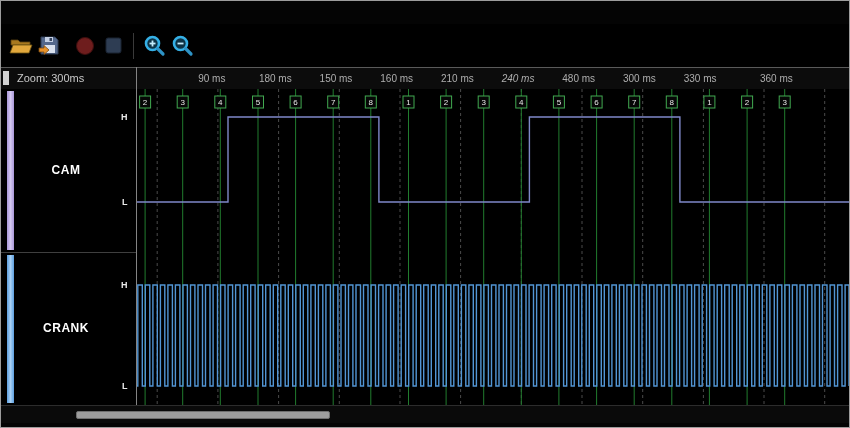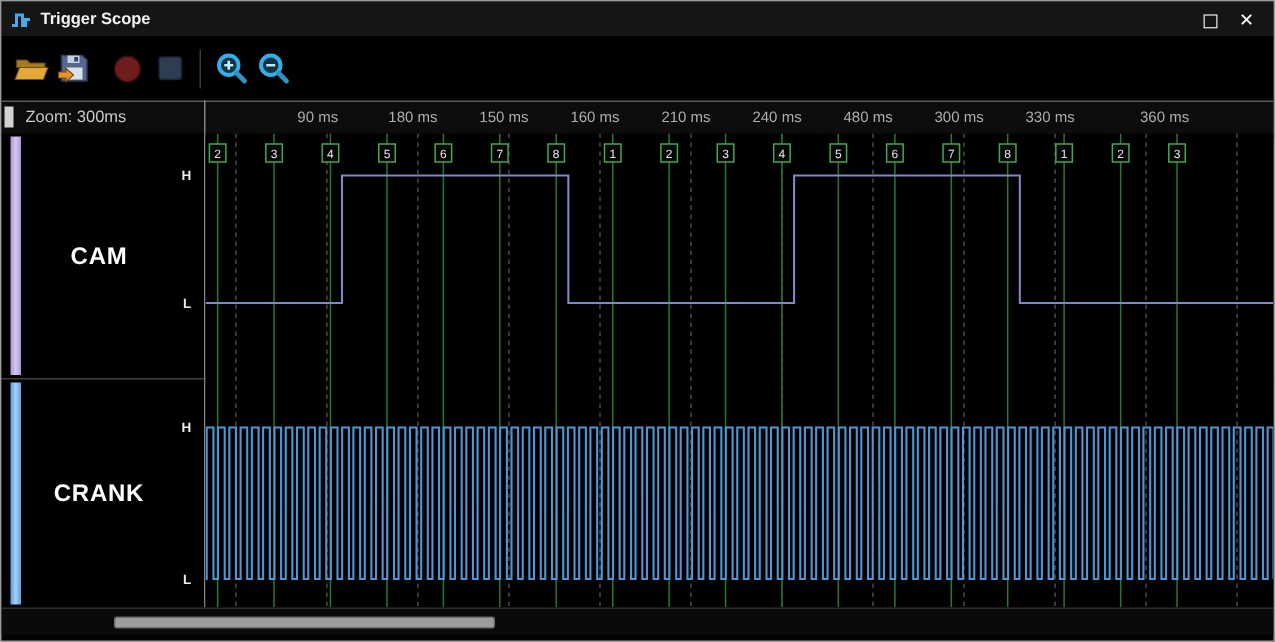--- a/index.html
+++ b/index.html
@@ -30,21 +30,21 @@
   .grip { position:absolute; left:2px; top:3px; width:6px; height:14px; background:#d2d2d2; }
   .zoom-label { position:absolute; left:16px; top:4px; color:#c9c9c9; font-size:11px; }
   .time-label { position:absolute; top:5px; color:#aeaeae; font-size:10px; white-space:nowrap;margin-left:38px; }
 
   
   .channel { position:absolute; left:0; width:135px; background:#000; }
   .channel.cam   { top:88px;  height:163px; }
   .channel.crank { top:252px; height:152px; }
   .stripe { position:absolute; left:6px; top:2px; bottom:2px; width:7px; }
   .ch-name { position:absolute; left:15px; width:100px; text-align:center; color:#ffffff;
-             font-weight:bold; font-size:16px; letter-spacing:0.5px; }
+             font-weight:bold; font-size:12px; letter-spacing:0.5px; }
   .channel.cam   .ch-name { top:74px; }
   .channel.crank .ch-name { top:68px; }
   .hl-label { position:absolute; color:#eaeaea; font-size:9px; font-weight:bold; width:12px; }
   .hl-cam-h   { top:23px;  left:120px; }
   .hl-cam-l   { top:108px; left:121px; }
   .hl-crank-h { top:27px;  left:120px; }
   .hl-crank-l { top:128px; left:121px; }
 
   .row-sep { position:absolute; left:0; right:0; top:251px; height:1px; background:#3f3f3f; }
   .v-divider { position:absolute; left:135px; top:66px; width:1px; height:338px; background:#848484; }
@@ -54,31 +54,20 @@
   .scrollbar { position:absolute; left:0; right:0; top:404px; height:18px; background:#0a0a0a;
                border-top:1px solid #2c2c2c; }
   .thumb { position:absolute; top:5px; height:8px; background:#9d9d9d; border-radius:2px;
            border:1px solid #6f6f6f; }
 </style>
 </head>
 <body>
 
 <div class="window">
 
-  <div class="titlebar">
-    <span style="display:flex;">
-      <svg width="14" height="14" viewBox="0 0 14 14">
-        <path d="M1 11 h3 V4 h4 v7 h2 V7 h3" fill="none" stroke="#4aa8e8" stroke-width="2"></path>
-      </svg>
-    </span>
-    <span class="title">Trigger Scope</span>
-    <span class="tb-spacer"></span>
-    <button class="win-btn">□</button>
-    <button class="win-btn">✕</button>
-  </div>
 
   <div class="toolbar">
     <button class="tool-btn">
       <span style="display:flex;">
         <svg width="24" height="20" viewBox="0 0 24 20">
           <path d="M2 4 L9 4 L11 6 L21 6 L21 9 L2 9 Z" fill="#a8791f" stroke="#5c430f" stroke-width="0.8"></path>
           <path d="M1 17 L4 9 L23 9 L20 17 Z" fill="#e2a83c" stroke="#6b5010" stroke-width="0.8"></path>
         </svg>
       </span>
     </button>
@@ -130,21 +119,21 @@
   </div>
 
   <div class="scope-header" id="scopeHeader">
     <div class="grip"></div>
     <span class="zoom-label">Zoom: 300ms</span>
   <span class="time-label" style="left: 159.227px;">90 ms</span>
       <span class="time-label" style="left: 219.909px;">180 ms</span>
       <span class="time-label" style="left: 280.591px;">150 ms</span>
       <span class="time-label" style="left: 341.273px;">160 ms</span>
       <span class="time-label" style="left: 401.955px;">210 ms</span>
-      <span class="time-label" style="left: 462.636px;">240 ms</span>
+      <span class="time-label" style="left: 462.636px; font-style: italic;">240 ms</span>
       <span class="time-label" style="left: 523.318px;">480 ms</span>
       <span class="time-label" style="left: 584px;">300 ms</span>
       <span class="time-label" style="left: 644.682px;">330 ms</span>
       <span class="time-label" style="left: 721px;">360 ms</span>
     </div>
 
   <div class="channel cam">
     <div class="stripe" style="background: linear-gradient(to right, rgb(169, 151, 217), rgb(212, 200, 240) 50%, rgb(169, 151, 217));"></div>
     <div class="ch-name">CAM</div>
     <span class="hl-label hl-cam-h">H</span>

